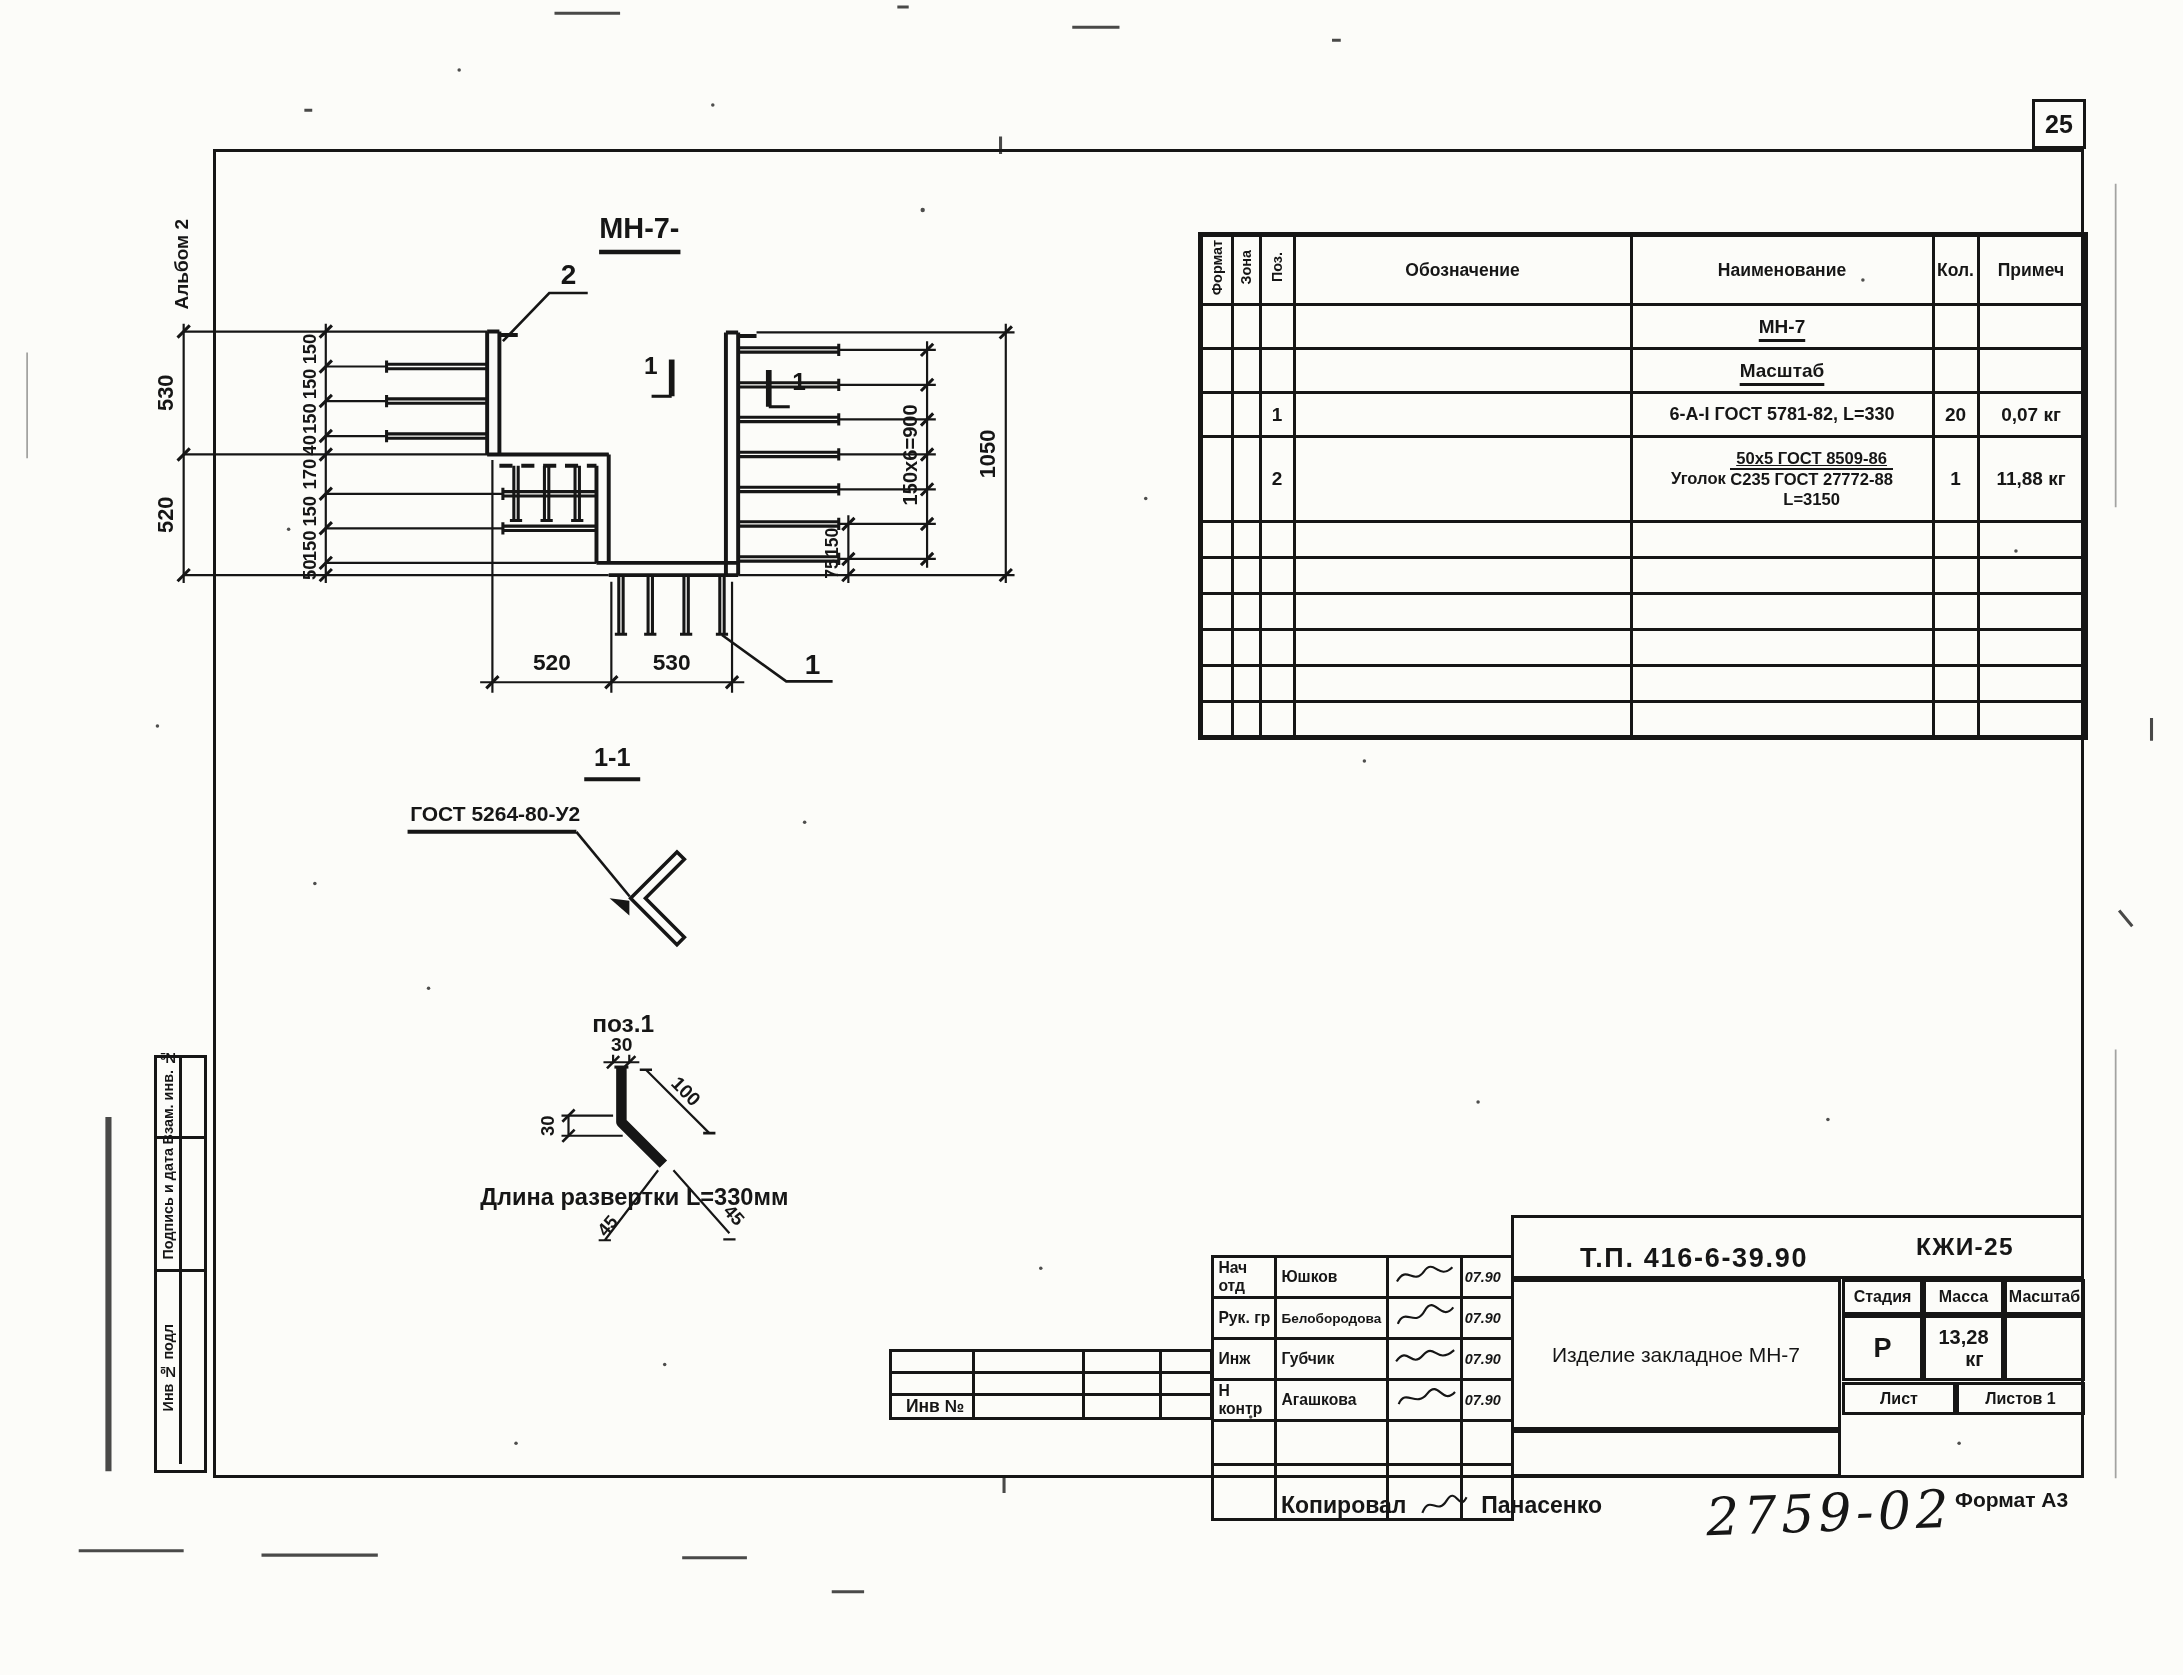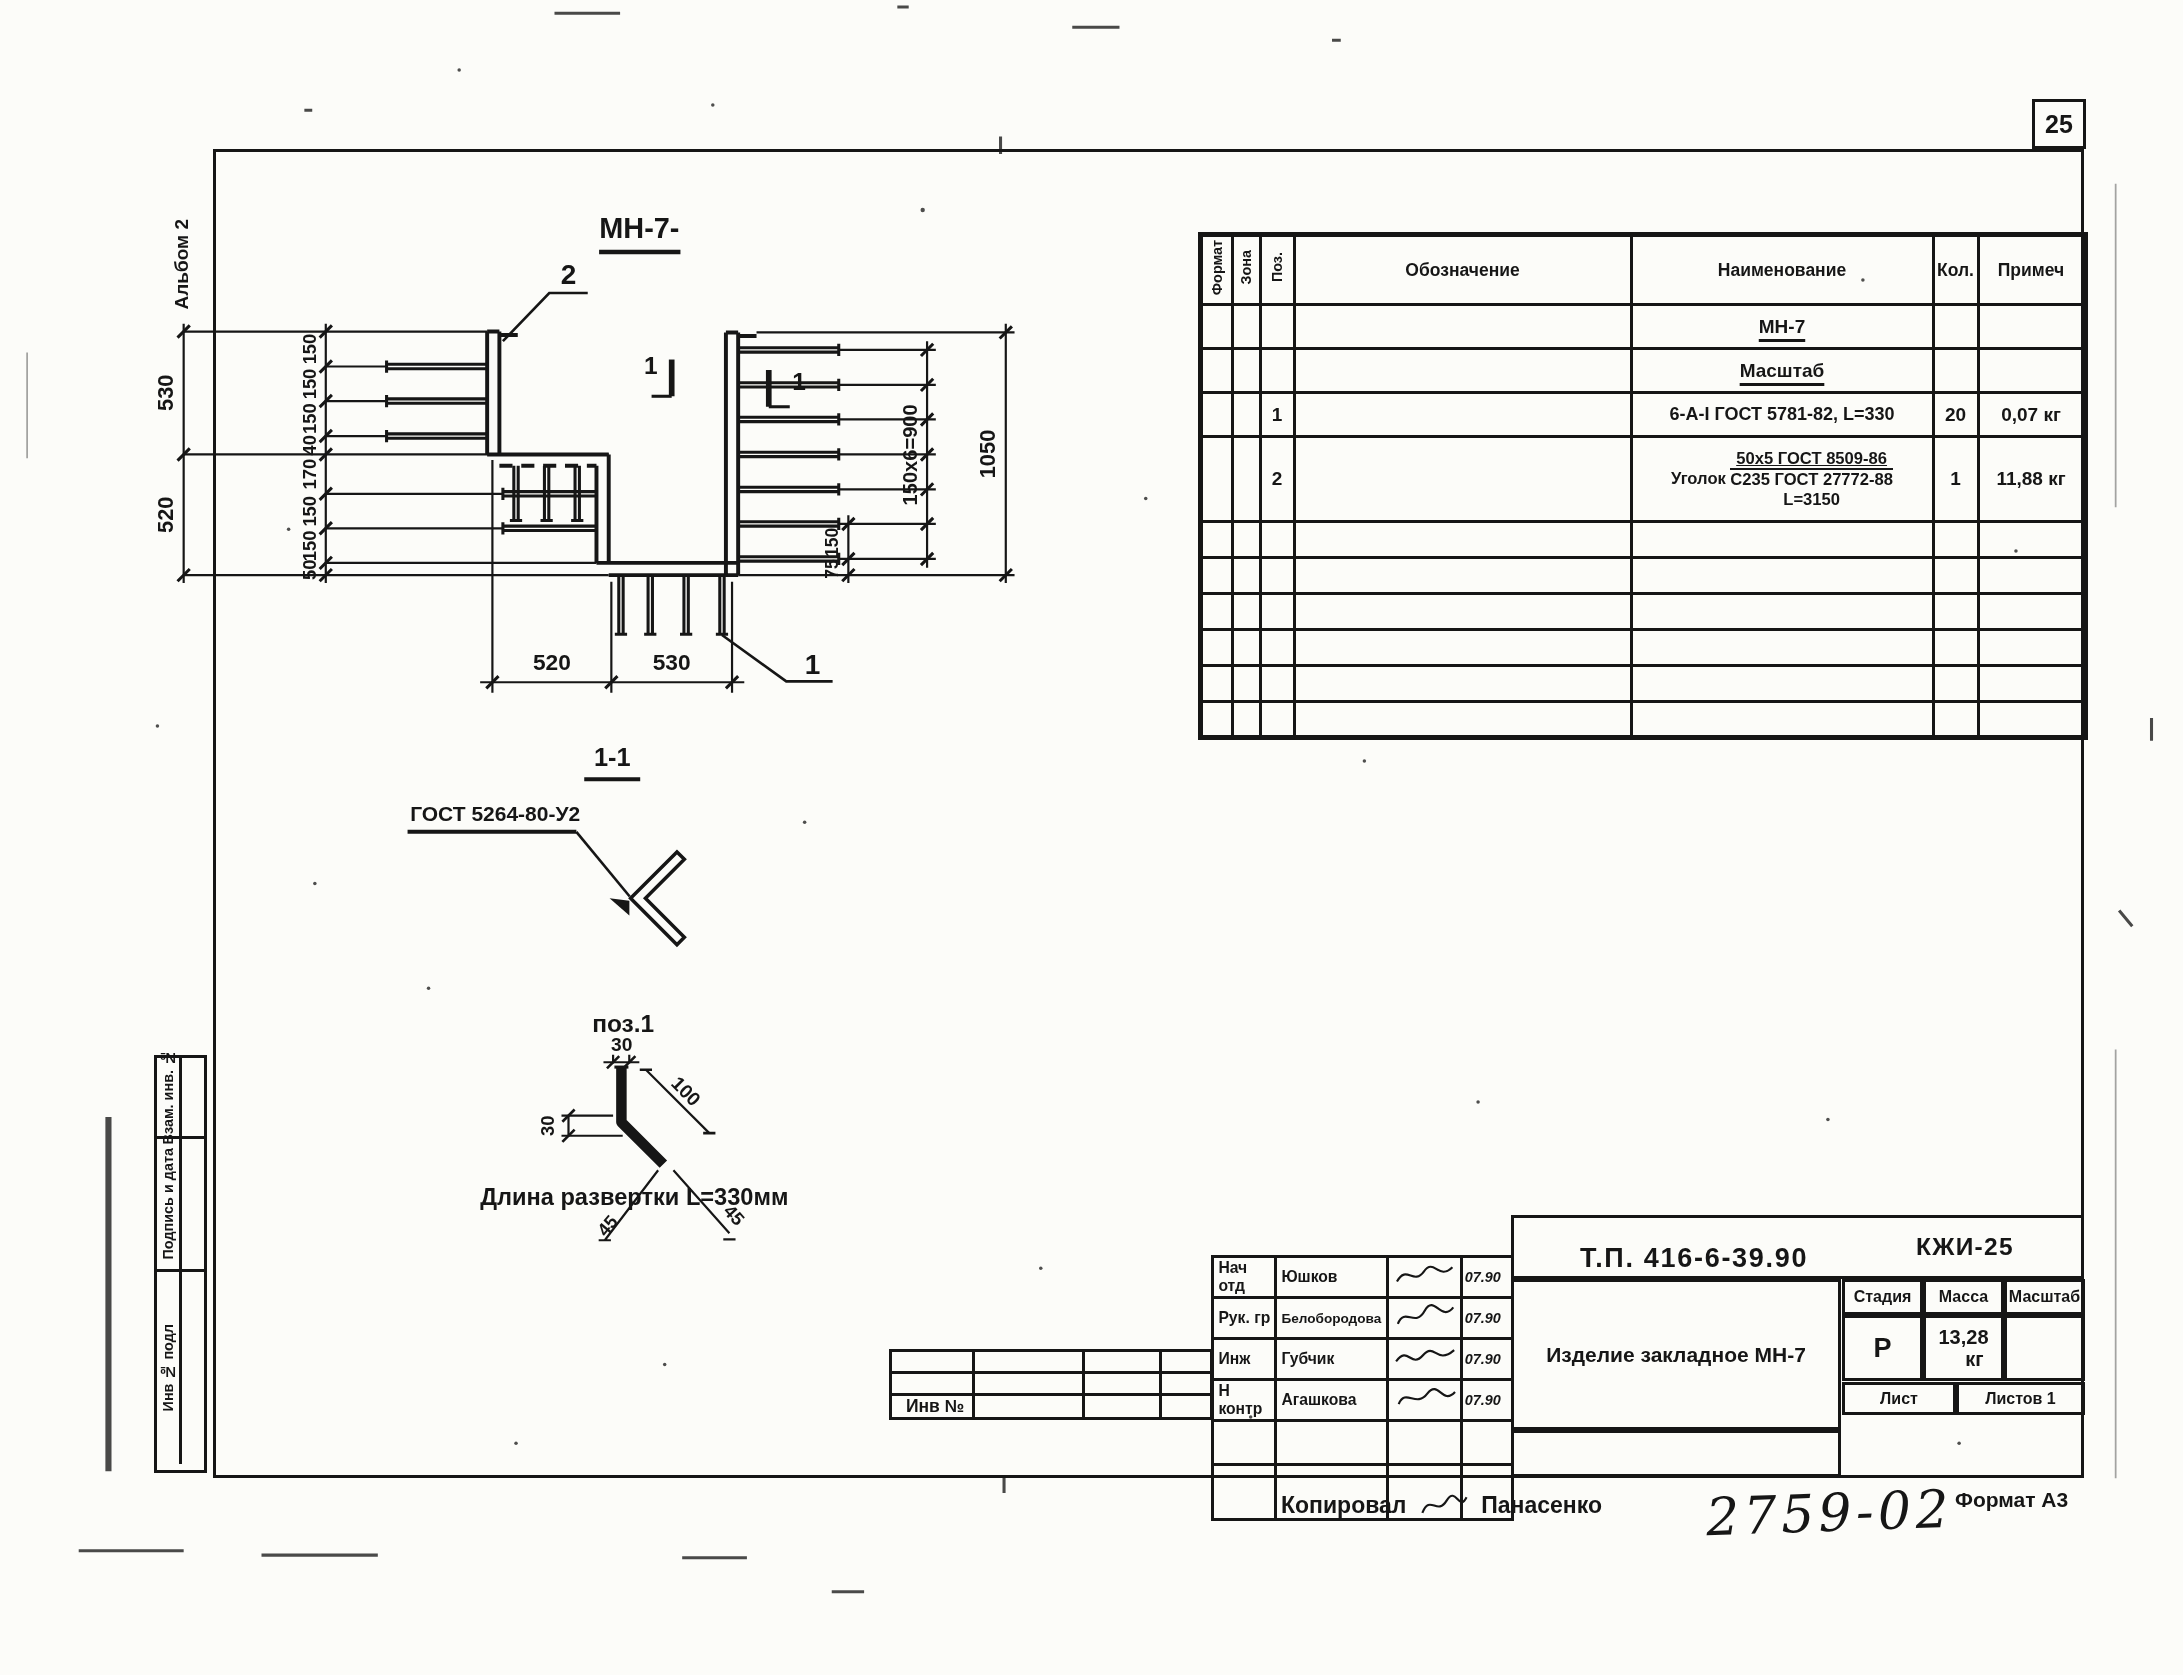--- a/index.html
+++ b/index.html
@@ -37,21 +37,21 @@
   .tb{left:1211px;top:1215px;width:873px;height:262px;}
   .tb .cell{position:absolute;border:3.1px solid var(--ink);}
   .sig{left:0;top:0;margin-top:40px;}
   .sig table{width:300px;border:3.9px solid var(--ink);}
   .sig td{font-size:15.7px;text-align:left;padding-left:4.4px;}
   .sig td.dt{font-size:14.4px;font-style:italic;padding-left:1.7px;}
   .doccell{left:300px;top:0;width:573px;height:64px;}
   .doccode{position:absolute;left:66px;top:13px;font-size:27px;font-weight:700;letter-spacing:1.7px;margin-top:12px;}
   .series{position:absolute;left:402px;top:15px;font-size:24.5px;font-weight:700;letter-spacing:1.3px;}
   .prodcell{left:300px;top:64px;width:330px;height:151px;display:flex;align-items:center;justify-content:center;}
-  .prod{font-size:21px;font-weight:700;text-align:right;}
+  .prod{font-size:21px;font-weight:400;text-align:right;}
   .prodempty{left:300px;top:215px;width:330px;height:47px;}
   .rb{position:absolute;left:631px;top:64px;width:243px;height:198px;}
   .rb .c{position:absolute;border:3.1px solid var(--ink);display:flex;align-items:center;justify-content:center;}
   .rb .h{font-size:16px;font-weight:700;}
   .masse{flex-direction:column;line-height:1.1;}
   
   .aux{left:889px;top:1349px;}
   .aux table{width:320px;border:3.9px solid var(--ink);}
   .aux td{font-size:17.5px;}
   .aux .ttl{font-size:19px;text-align:left;padding-left:24px;}

